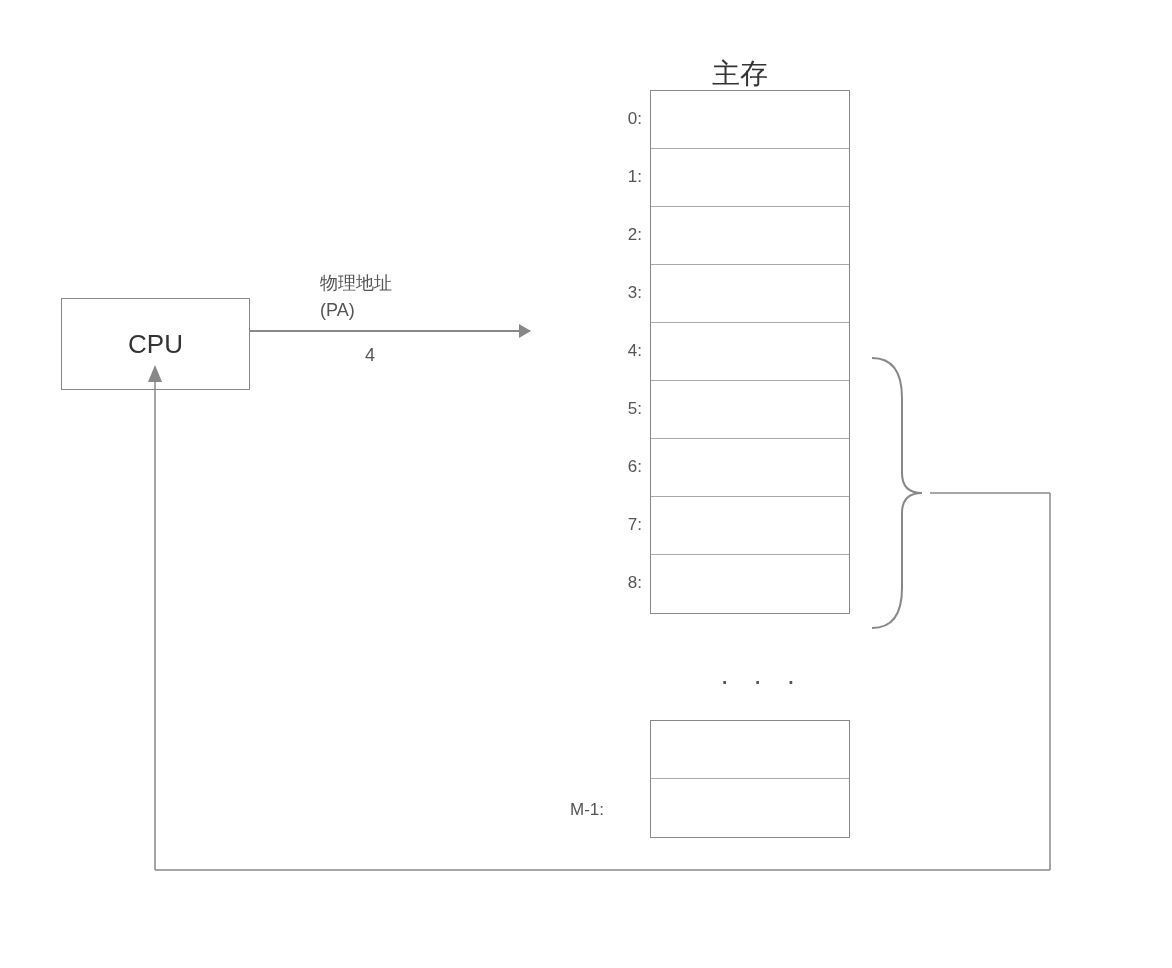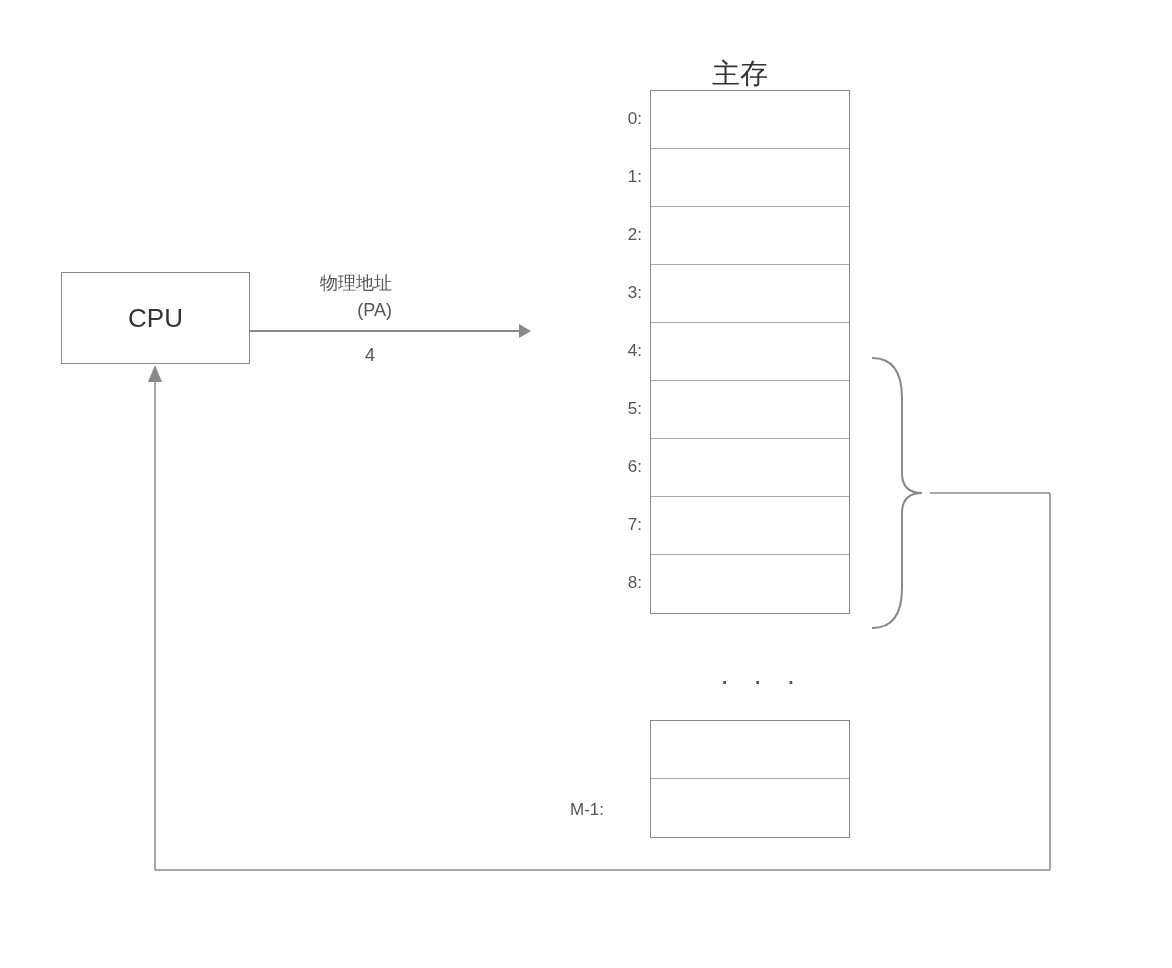--- a/index.html
+++ b/index.html
@@ -16,21 +16,21 @@
       position: absolute;
       top: 0; left: 0;
       width: 1172px;
       height: 968px;
     }
 
     
     .cpu-box {
       position: absolute;
       left: 61px;
-      top: 272px;
+      top: 298px;
       width: 189px;
       height: 92px;
       border: 1.5px solid #888;
       display: flex;
       align-items: center;
       justify-content: center;
     }
     .cpu-label {
       font-size: 26px;
       color: #333;
@@ -54,21 +54,21 @@
       border-top: 7px solid transparent;
       border-bottom: 7px solid transparent;
       border-left: 12px solid #888;
     }
 
     
     .pa-label {
       position: absolute;
       top: 270px;
       left: 320px;
-      text-align: right;
+      text-align: left;
       font-size: 18px;
       color: #555;
       line-height: 1.5;
     }
 
     
     .number-label {
       position: absolute;
       top: 345px;
       left: 365px;

